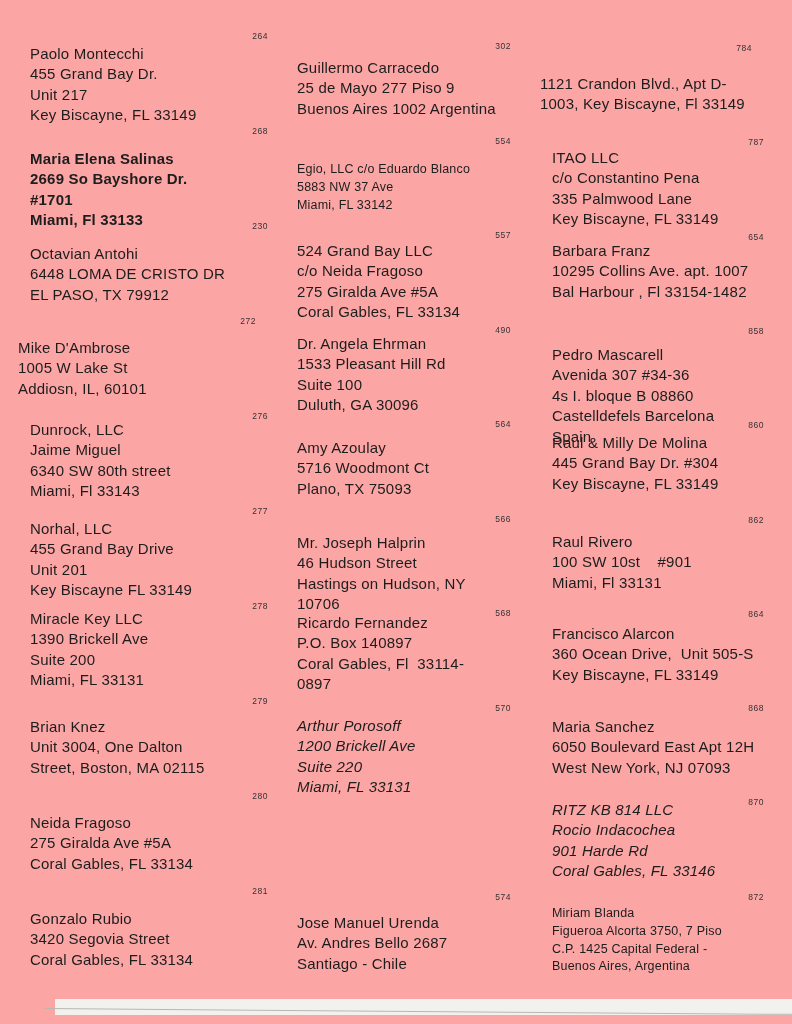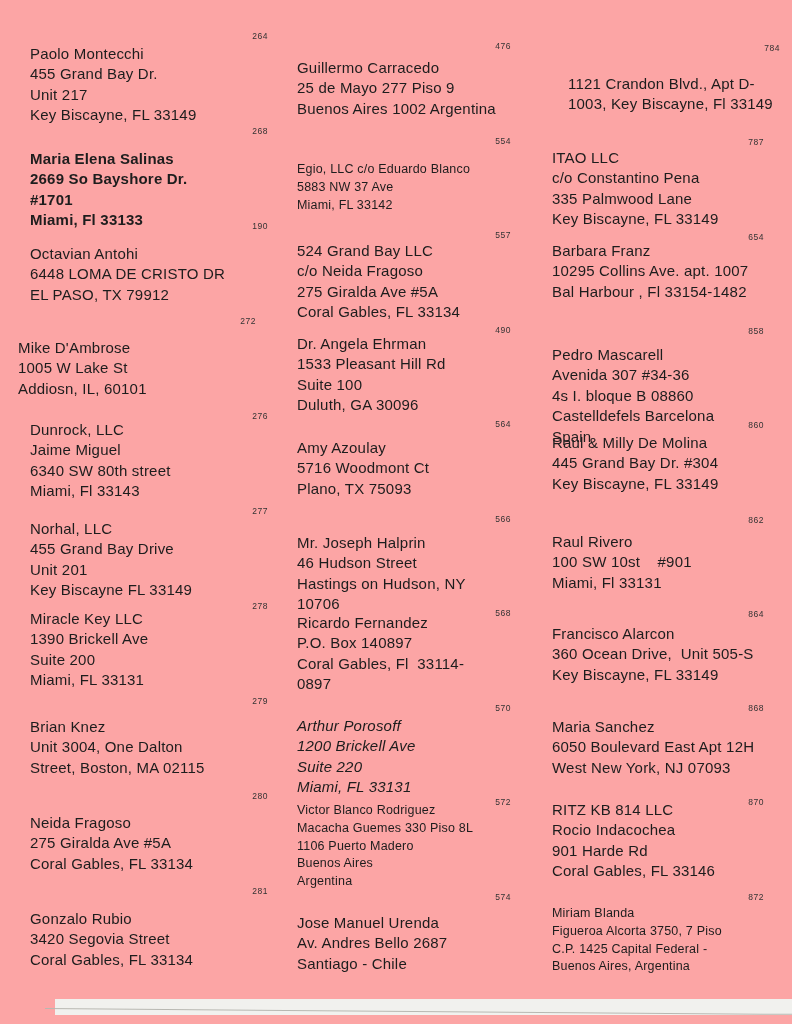--- a/index.html
+++ b/index.html
@@ -72,21 +72,21 @@
 Key Biscayne, FL 33149</div>
     </div>
     <div class="label" style="left: 30px; top: 125px; width: 238px;">
       <span class="ref">268</span>
       <div class="addr" style="padding-top: 24px; font-weight: bold;">Maria Elena Salinas
 2669 So Bayshore Dr.
 #1701
 Miami, Fl 33133</div>
     </div>
     <div class="label" style="left: 30px; top: 220px; width: 238px;">
-      <span class="ref">190</span>
+      <span class="ref">230</span>
       <div class="addr" style="padding-top: 24px;">Octavian Antohi
 6448 LOMA DE CRISTO DR
 EL PASO, TX 79912</div>
     </div>
     <div class="label" style="left: 18px; top: 315px; width: 238px;">
       <span class="ref">272</span>
       <div class="addr" style="padding-top: 23px;">Mike D'Ambrose
 1005 W Lake St
 Addiosn, IL, 60101</div>
     </div>
@@ -123,21 +123,21 @@
 275 Giralda Ave #5A
 Coral Gables, FL 33134</div>
     </div>
     <div class="label" style="left: 30px; top: 885px; width: 238px;">
       <span class="ref">281</span>
       <div class="addr" style="padding-top: 24px;">Gonzalo Rubio
 3420 Segovia Street
 Coral Gables, FL 33134</div>
     </div>
     <div class="label" style="left: 297px; top: 40px; width: 214px;">
-      <span class="ref">476</span>
+      <span class="ref">302</span>
       <div class="addr" style="padding-top: 18px;">Guillermo Carracedo
 25 de Mayo 277 Piso 9
 Buenos Aires 1002 Argentina</div>
     </div>
     <div class="label small" style="left: 297px; top: 135px; width: 214px;">
       <span class="ref">554</span>
       <div class="addr" style="padding-top: 26px;">Egio, LLC c/o Eduardo Blanco
 5883 NW 37 Ave
 Miami, FL 33142</div>
     </div>
@@ -174,35 +174,27 @@
 Coral Gables, Fl  33114-
 0897</div>
     </div>
     <div class="label" style="left: 297px; top: 702px; width: 214px;">
       <span class="ref">570</span>
       <div class="addr" style="padding-top: 14px; font-style: italic;">Arthur Porosoff
 1200 Brickell Ave
 Suite 220
 Miami, FL 33131</div>
     </div>
-    <div class="label small" style="left: 297px; top: 796px; width: 214px;">
-      <span class="ref">572</span>
-      <div class="addr" style="padding-top: 6px;">Victor Blanco Rodriguez
-Macacha Guemes 330 Piso 8L
-1106 Puerto Madero
-Buenos Aires
-Argentina</div>
-    </div>
     <div class="label" style="left: 297px; top: 891px; width: 214px;">
       <span class="ref">574</span>
       <div class="addr" style="padding-top: 22px;">Jose Manuel Urenda
 Av. Andres Bello 2687
 Santiago - Chile</div>
     </div>
-    <div class="label" style="left: 568px; top: 42px; width: 212px;">
+    <div class="label" style="left: 540px; top: 42px; width: 212px;">
       <span class="ref">784</span>
       <div class="addr" style="padding-top: 32px;">1121 Crandon Blvd., Apt D-
 1003, Key Biscayne, Fl 33149</div>
     </div>
     <div class="label" style="left: 552px; top: 136px; width: 212px;">
       <span class="ref">787</span>
       <div class="addr" style="padding-top: 12px;">ITAO LLC
 c/o Constantino Pena
 335 Palmwood Lane
 Key Biscayne, FL 33149</div>
@@ -240,21 +232,21 @@
 Key Biscayne, FL 33149</div>
     </div>
     <div class="label" style="left: 552px; top: 702px; width: 212px;">
       <span class="ref">868</span>
       <div class="addr" style="padding-top: 15px;">Maria Sanchez
 6050 Boulevard East Apt 12H
 West New York, NJ 07093</div>
     </div>
     <div class="label" style="left: 552px; top: 796px; width: 212px;">
       <span class="ref">870</span>
-      <div class="addr" style="padding-top: 4px;">RITZ KB 814 LLC
+      <div class="addr" style="padding-top: 4px; font-style: italic;">RITZ KB 814 LLC
 Rocio Indacochea
 901 Harde Rd
 Coral Gables, FL 33146</div>
     </div>
     <div class="label small" style="left: 552px; top: 891px; width: 212px;">
       <span class="ref">872</span>
       <div class="addr" style="padding-top: 14px;">Miriam Blanda
 Figueroa Alcorta 3750, 7 Piso
 C.P. 1425 Capital Federal -
 Buenos Aires, Argentina</div>

